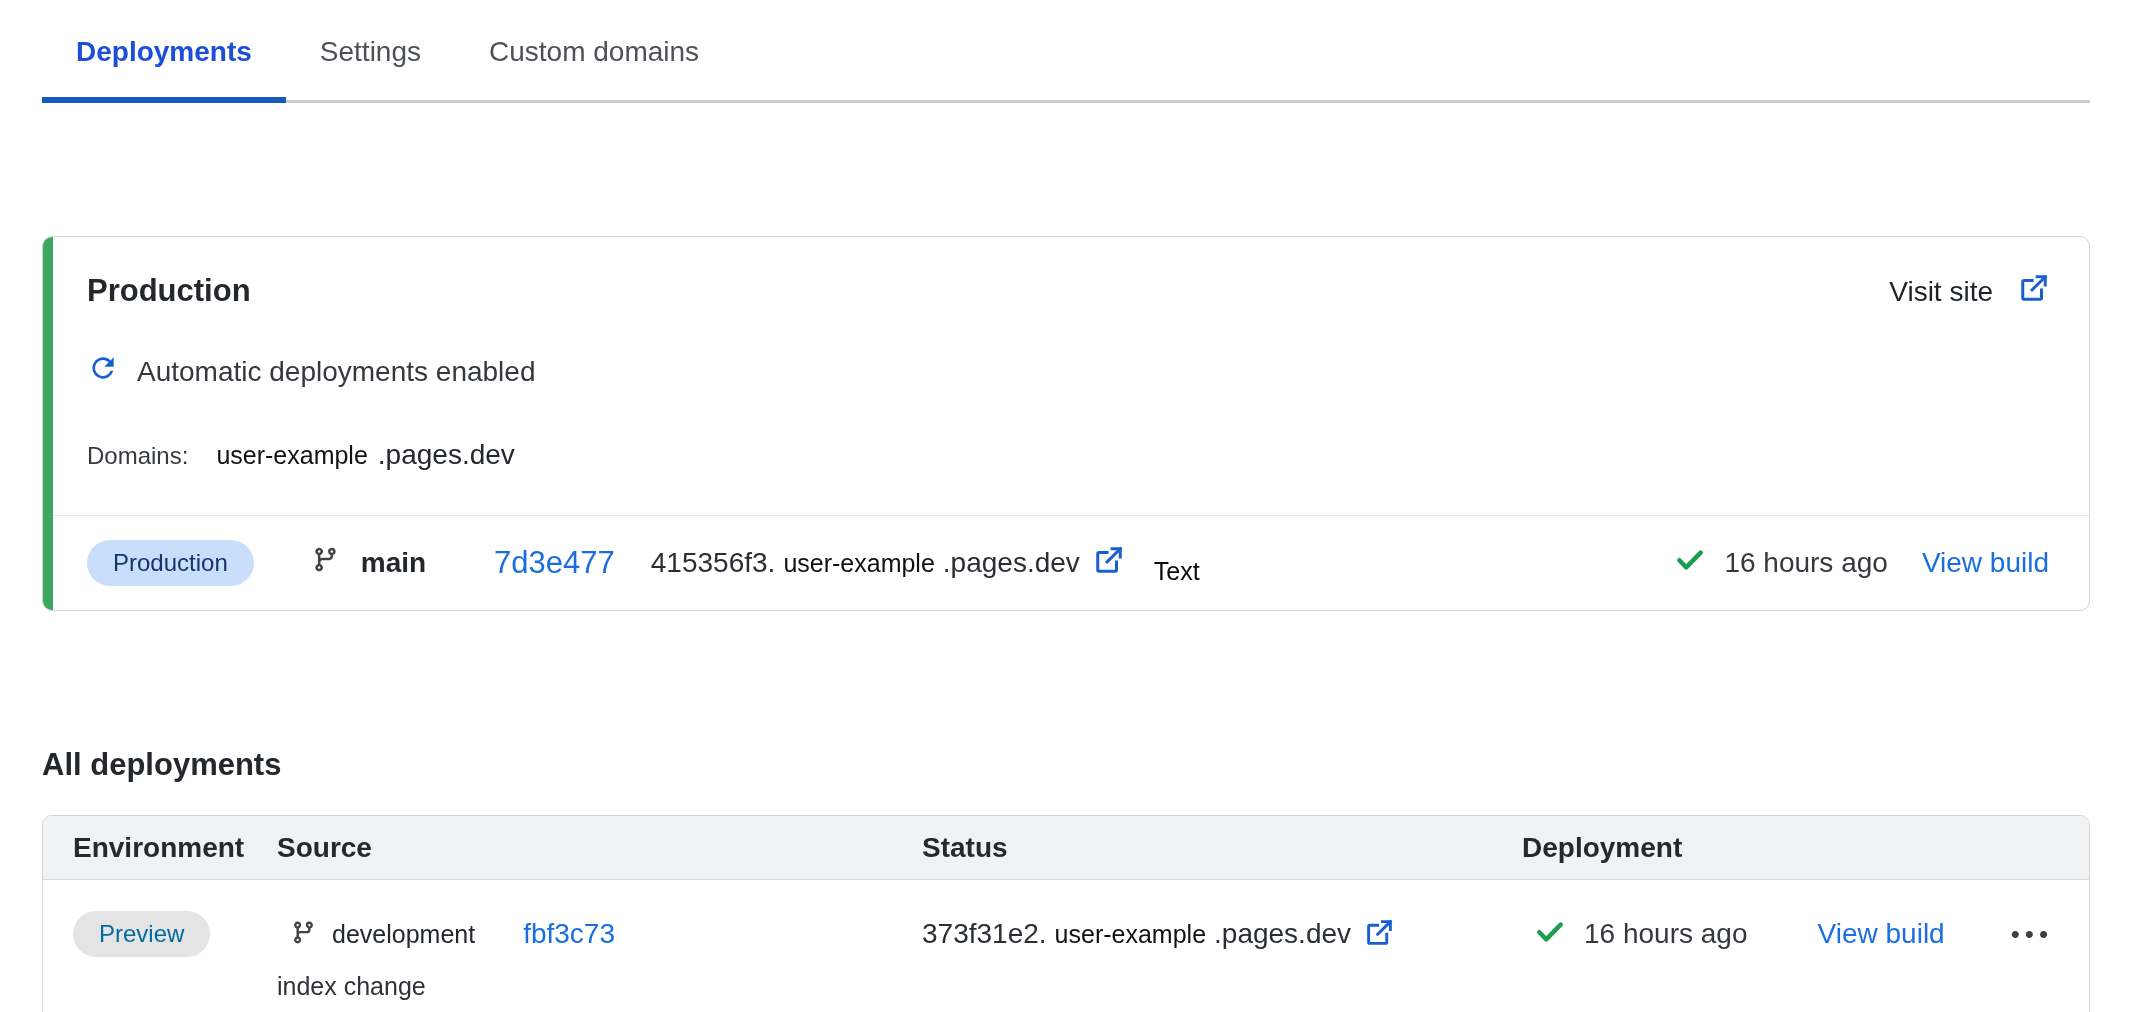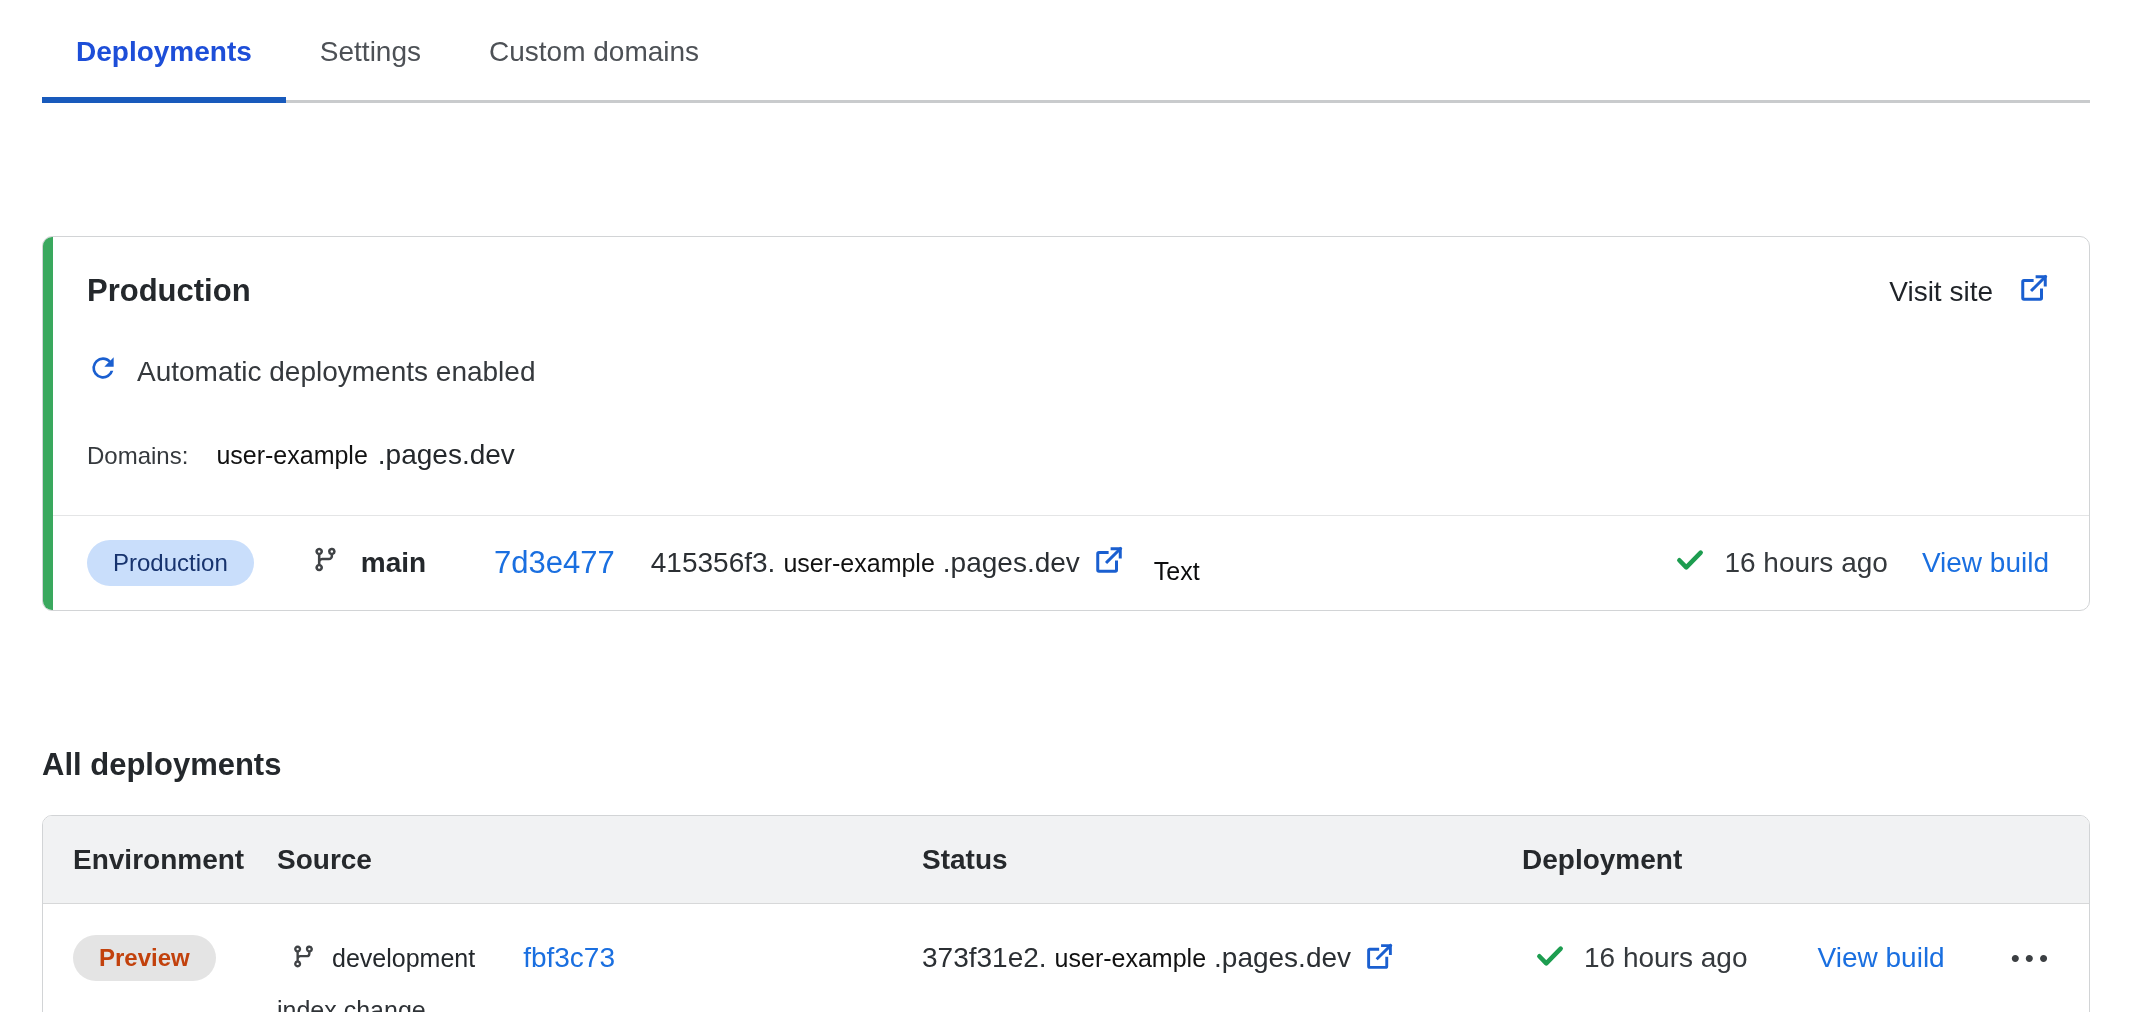--- a/index.html
+++ b/index.html
@@ -74,21 +74,21 @@
     min-height: 94px;
   }
   .badge {
     display: inline-block;
     font-size: 24px;
     padding: 9px 26px;
     border-radius: 999px;
     white-space: nowrap;
   }
   .badge-production { background: #c9defb; color: #17336e; }
-  .badge-preview { background: #e4e4e4; color: #c2410c; font-weight: bold; }
+  .badge-preview { background: #e4e4e4; color: #0369a1; }
 
   .branch-group { margin-left: 58px; display: flex; align-items: center; gap: 22px; }
   .branch-name { font-weight: 700; font-size: 28px; color: #24282c; }
   .link { color: #1a6fe0; cursor: pointer; text-decoration: none; }
   .commit-link { margin-left: 68px; font-size: 31px; }
   .url-group { margin-left: 36px; display: flex; align-items: center; }
   .url-prefix { font-size: 28px; color: #2b2f33; }
   .url-name { font-size: 25px; color: #111; margin: 0 8px; }
   .url-suffix { font-size: 28px; color: #2b2f33; margin-right: 14px; }
   .note-text { margin-left: 30px; font-size: 25px; color: #0c0d0e; transform: translateY(8px); }
@@ -106,21 +106,21 @@
     border-radius: 10px 10px 0 0;
     overflow: hidden;
   }
   .thead, .trow {
     display: grid;
     grid-template-columns: 204px 645px 600px 1fr;
     padding-left: 30px;
   }
   .thead {
     background: #f1f2f3;
-    height: 88px;
+    height: 64px;
     align-items: center;
     font-size: 28px;
     font-weight: 700;
     color: #26292c;
     border-bottom: 1px solid #d7d8d9;
   }
   .trow { padding-top: 30px; padding-bottom: 34px; align-items: start; }
   .cell-line { display: flex; align-items: center; min-height: 48px; }
   .src-branch { font-size: 25px; color: #24282c; margin-left: 16px; }
   .src-commit { margin-left: 48px; font-size: 28px; }

